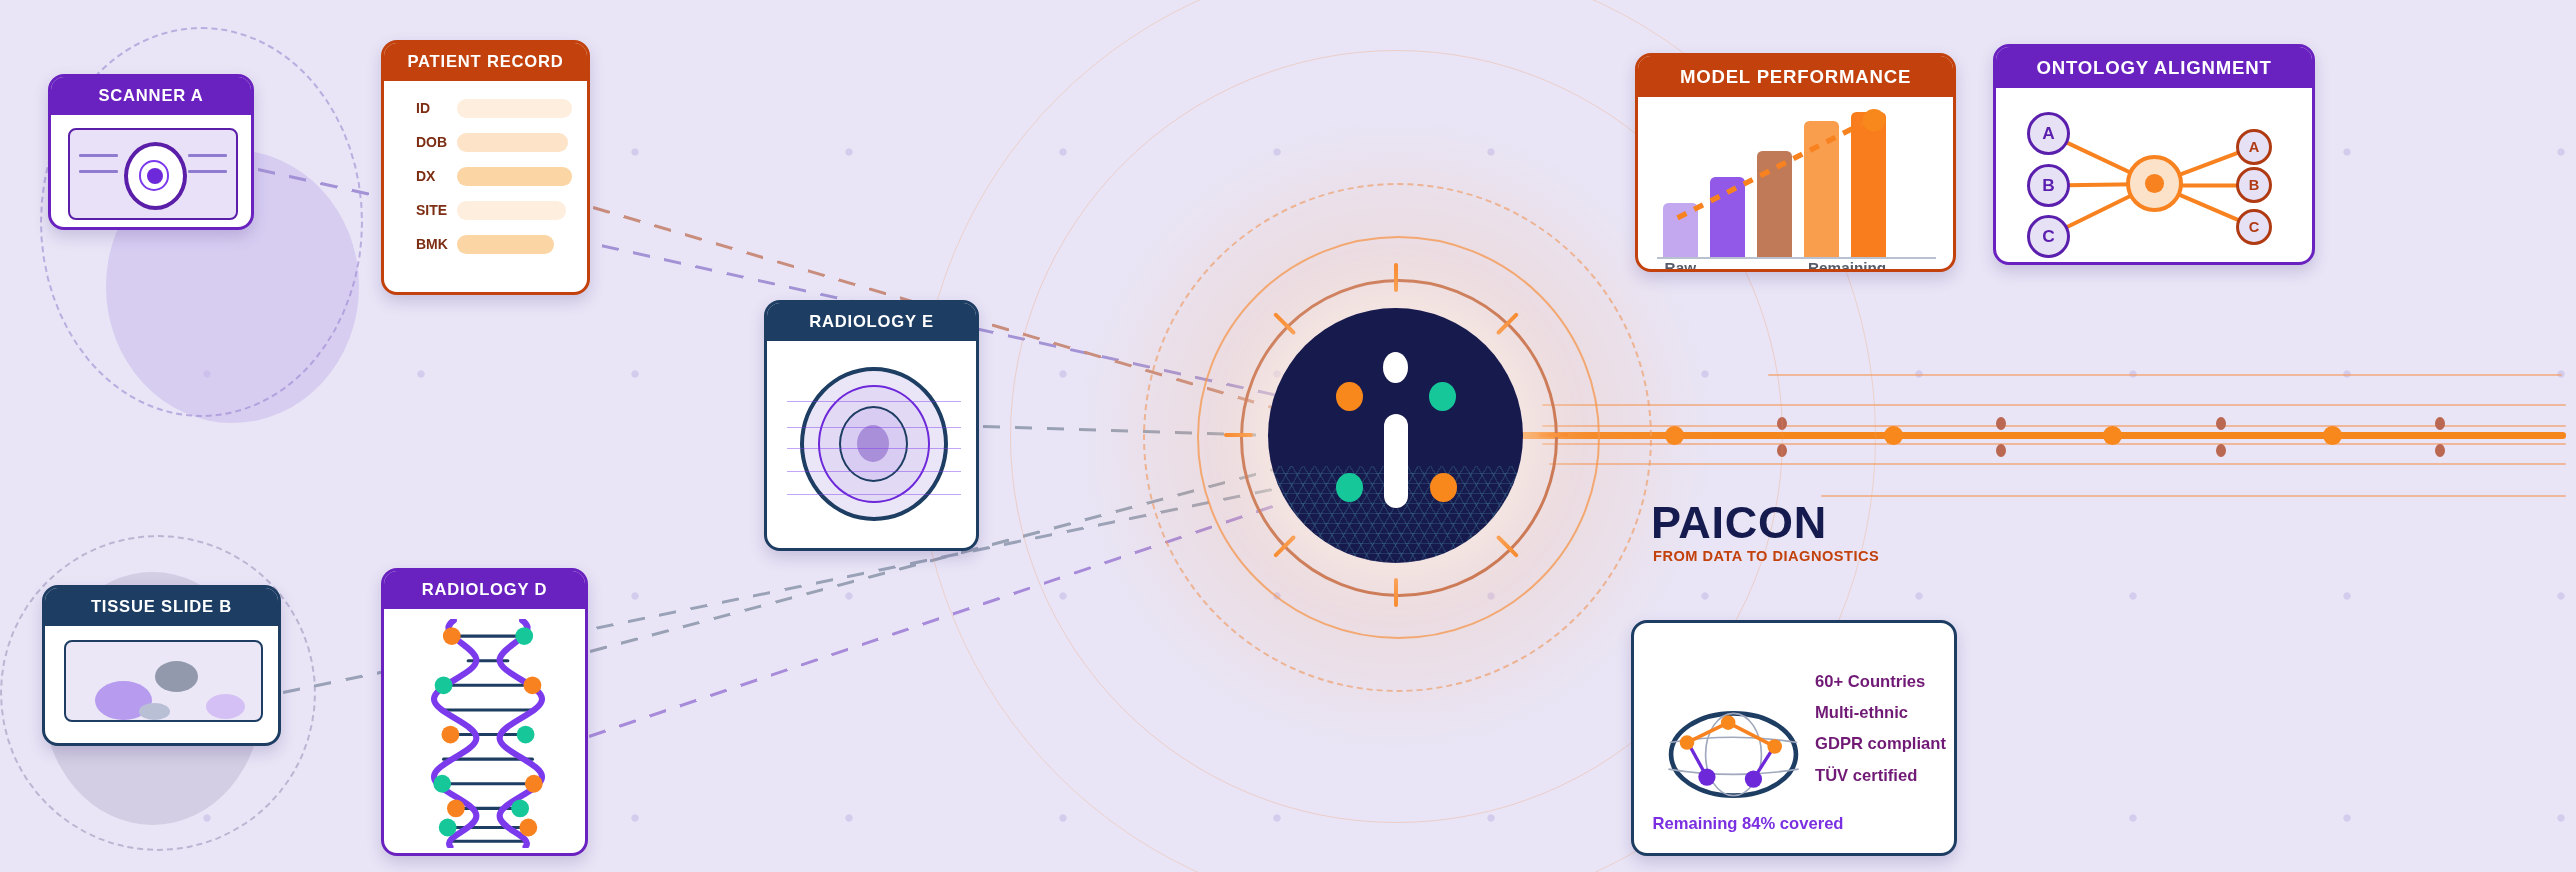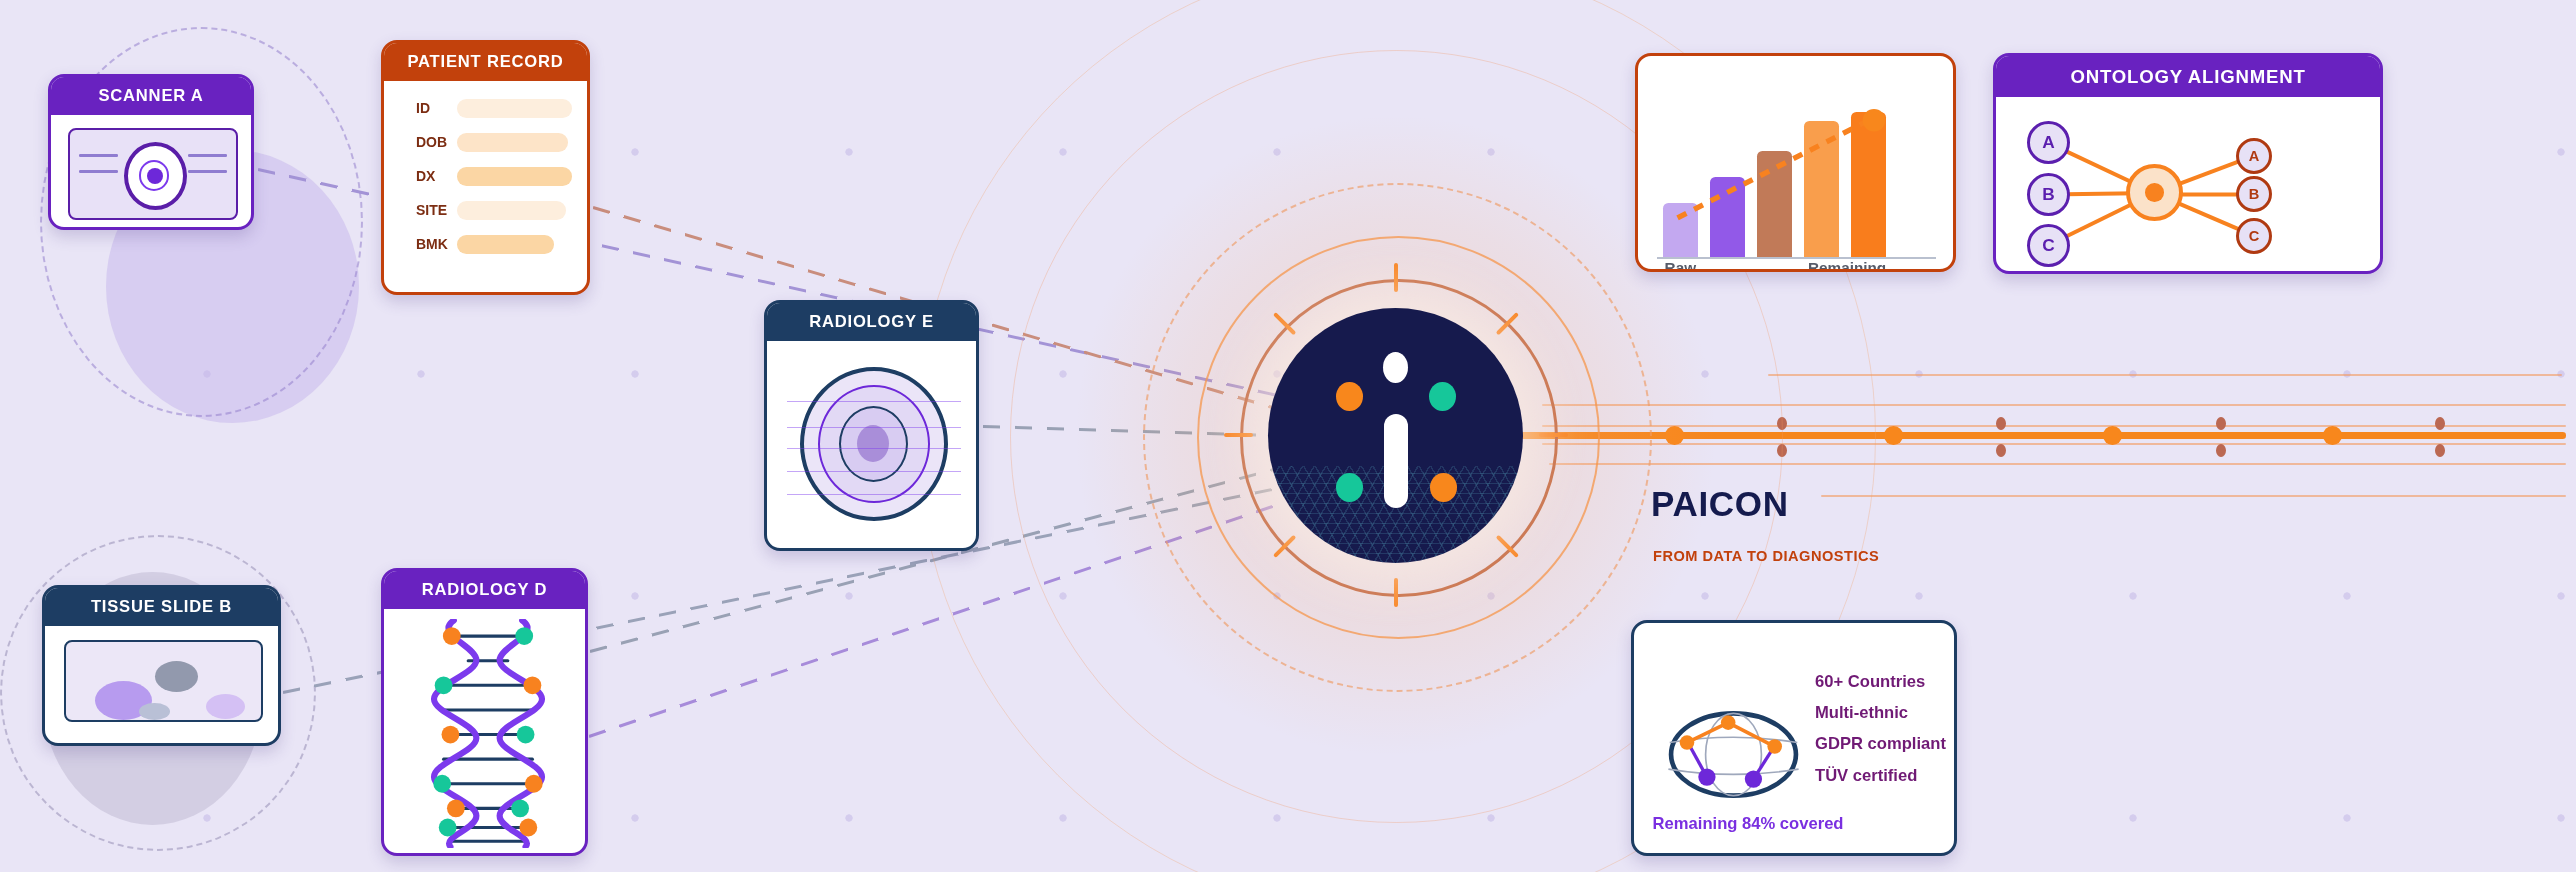--- a/index.html
+++ b/index.html
@@ -21,21 +21,21 @@
   .tick{position:absolute;left:1394px;top:435px;width:4px;height:29px;background:#f8821f;transform-origin:2px 0;border-radius:2px;}
   #hub-core{position:absolute;left:1268px;top:308px;width:255px;height:255px;border-radius:50%;
     background:#161a4d;box-shadow:0 0 53px 20px rgba(255,244,234,0.55);overflow:hidden;}
   #hub-mesh{position:absolute;left:0;top:62%;width:100%;height:38%;
     background:
       repeating-linear-gradient(0deg, transparent 0 8.6px, rgba(86,168,190,0.22) 8.6px 10px),
       repeating-linear-gradient(60deg, transparent 0 8.6px, rgba(86,168,190,0.20) 8.6px 10px),
       repeating-linear-gradient(-60deg, transparent 0 8.6px, rgba(86,168,190,0.20) 8.6px 10px);}
   .hub-dot{position:absolute;border-radius:50%;}
   
-  #brand-name{position:absolute;left:1651px;top:484px;font-size:35px;font-weight:800;letter-spacing:0.7px;color:#151b4e;text-align:right;}
+  #brand-name{position:absolute;left:1651px;top:497px;font-size:45px;font-weight:800;letter-spacing:0.7px;color:#151b4e;text-align:right;}
   #brand-tagline{position:absolute;left:1653px;top:548px;font-size:14.6px;font-weight:800;letter-spacing:0.5px;color:#c2410c;}
   
   .card{position:absolute;background:#ffffff;border-radius:16px;border:3.3px solid;overflow:hidden;
         box-shadow:0 6.6px 14.6px rgba(70,50,130,0.20);box-sizing:border-box;}
   .card-h{height:38px;display:flex;align-items:center;justify-content:center;color:#fff;
           font-weight:bold;font-size:16.6px;letter-spacing:0.8px;}
   .c-purple{border-color:#6922c0;} .c-purple .card-h{background:#6922c0;}
   .c-navy{border-color:#1d3d63;}  .c-navy .card-h{background:#1d3d63;}
   .c-red{border-color:#c2410c;}   .c-red .card-h{background:#c2410c;}
   .big-h .card-h{height:41px;font-size:18.6px;}
@@ -249,37 +249,38 @@
           <circle cx="162" cy="241" r="13" fill="#f8821f"></circle>
         <circle cx="48" cy="277" r="13" fill="#f8821f"></circle>
           <circle cx="142" cy="277" r="13" fill="#16c79a"></circle>
         <circle cx="36" cy="305" r="13" fill="#16c79a"></circle>
           <circle cx="154" cy="305" r="13" fill="#f8821f"></circle>
       </g>
     </svg>
   </div>
 
   <div class="card c-red big-h" style="left:1635px;top:53px;width:321px;height:219px;">
+    <div class="card-h">MODEL PERFORMANCE</div>
     <div id="mp-chart">
         <div class="mp-bar" style="height: 54px; background: rgb(195, 168, 240);"></div>
         <div class="mp-bar" style="height: 80px; background: rgb(146, 89, 232);"></div>
         <div class="mp-bar" style="height: 106px; background: rgb(193, 122, 88);"></div>
         <div class="mp-bar" style="height: 136px; background: rgb(249, 158, 76);"></div>
         <div class="mp-bar" style="height: 145px; background: rgb(249, 125, 28);"></div>
       </div>
     <div id="mp-baseline"></div>
     <svg id="mp-trend" viewBox="0 0 427 223">
         <line x1="30.5" y1="164" x2="322.5" y2="15" stroke="#f8821f" stroke-width="8" stroke-dasharray="15 13"></line>
         <circle cx="326.5" cy="17" r="17" fill="#f8871c"></circle>
       </svg>
     <div class="mp-xlabel" style="left:26.6px;">Raw</div>
     <div class="mp-xlabel" style="left:170px;">Remaining</div>
   </div>
 
-  <div class="card c-purple big-h" style="left:1993px;top:53px;width:390px;height:221px;">
+  <div class="card c-purple big-h" style="left:1993px;top:44px;width:322px;height:221px;">
     <div class="card-h">ONTOLOGY ALIGNMENT</div>
     <svg style="position:absolute;left:0;top:0;" width="322" height="221" viewBox="0 0 485 332">
       <g stroke="#f8821f" stroke-width="6">
         <line x1="78" y1="130" x2="239" y2="206"></line>
         <line x1="78" y1="208" x2="239" y2="206"></line>
         <line x1="78" y1="285" x2="239" y2="206"></line>
         <line x1="239" y1="206" x2="388" y2="150"></line>
         <line x1="239" y1="208" x2="388" y2="208"></line>
         <line x1="239" y1="206" x2="388" y2="270"></line>
       </g>

